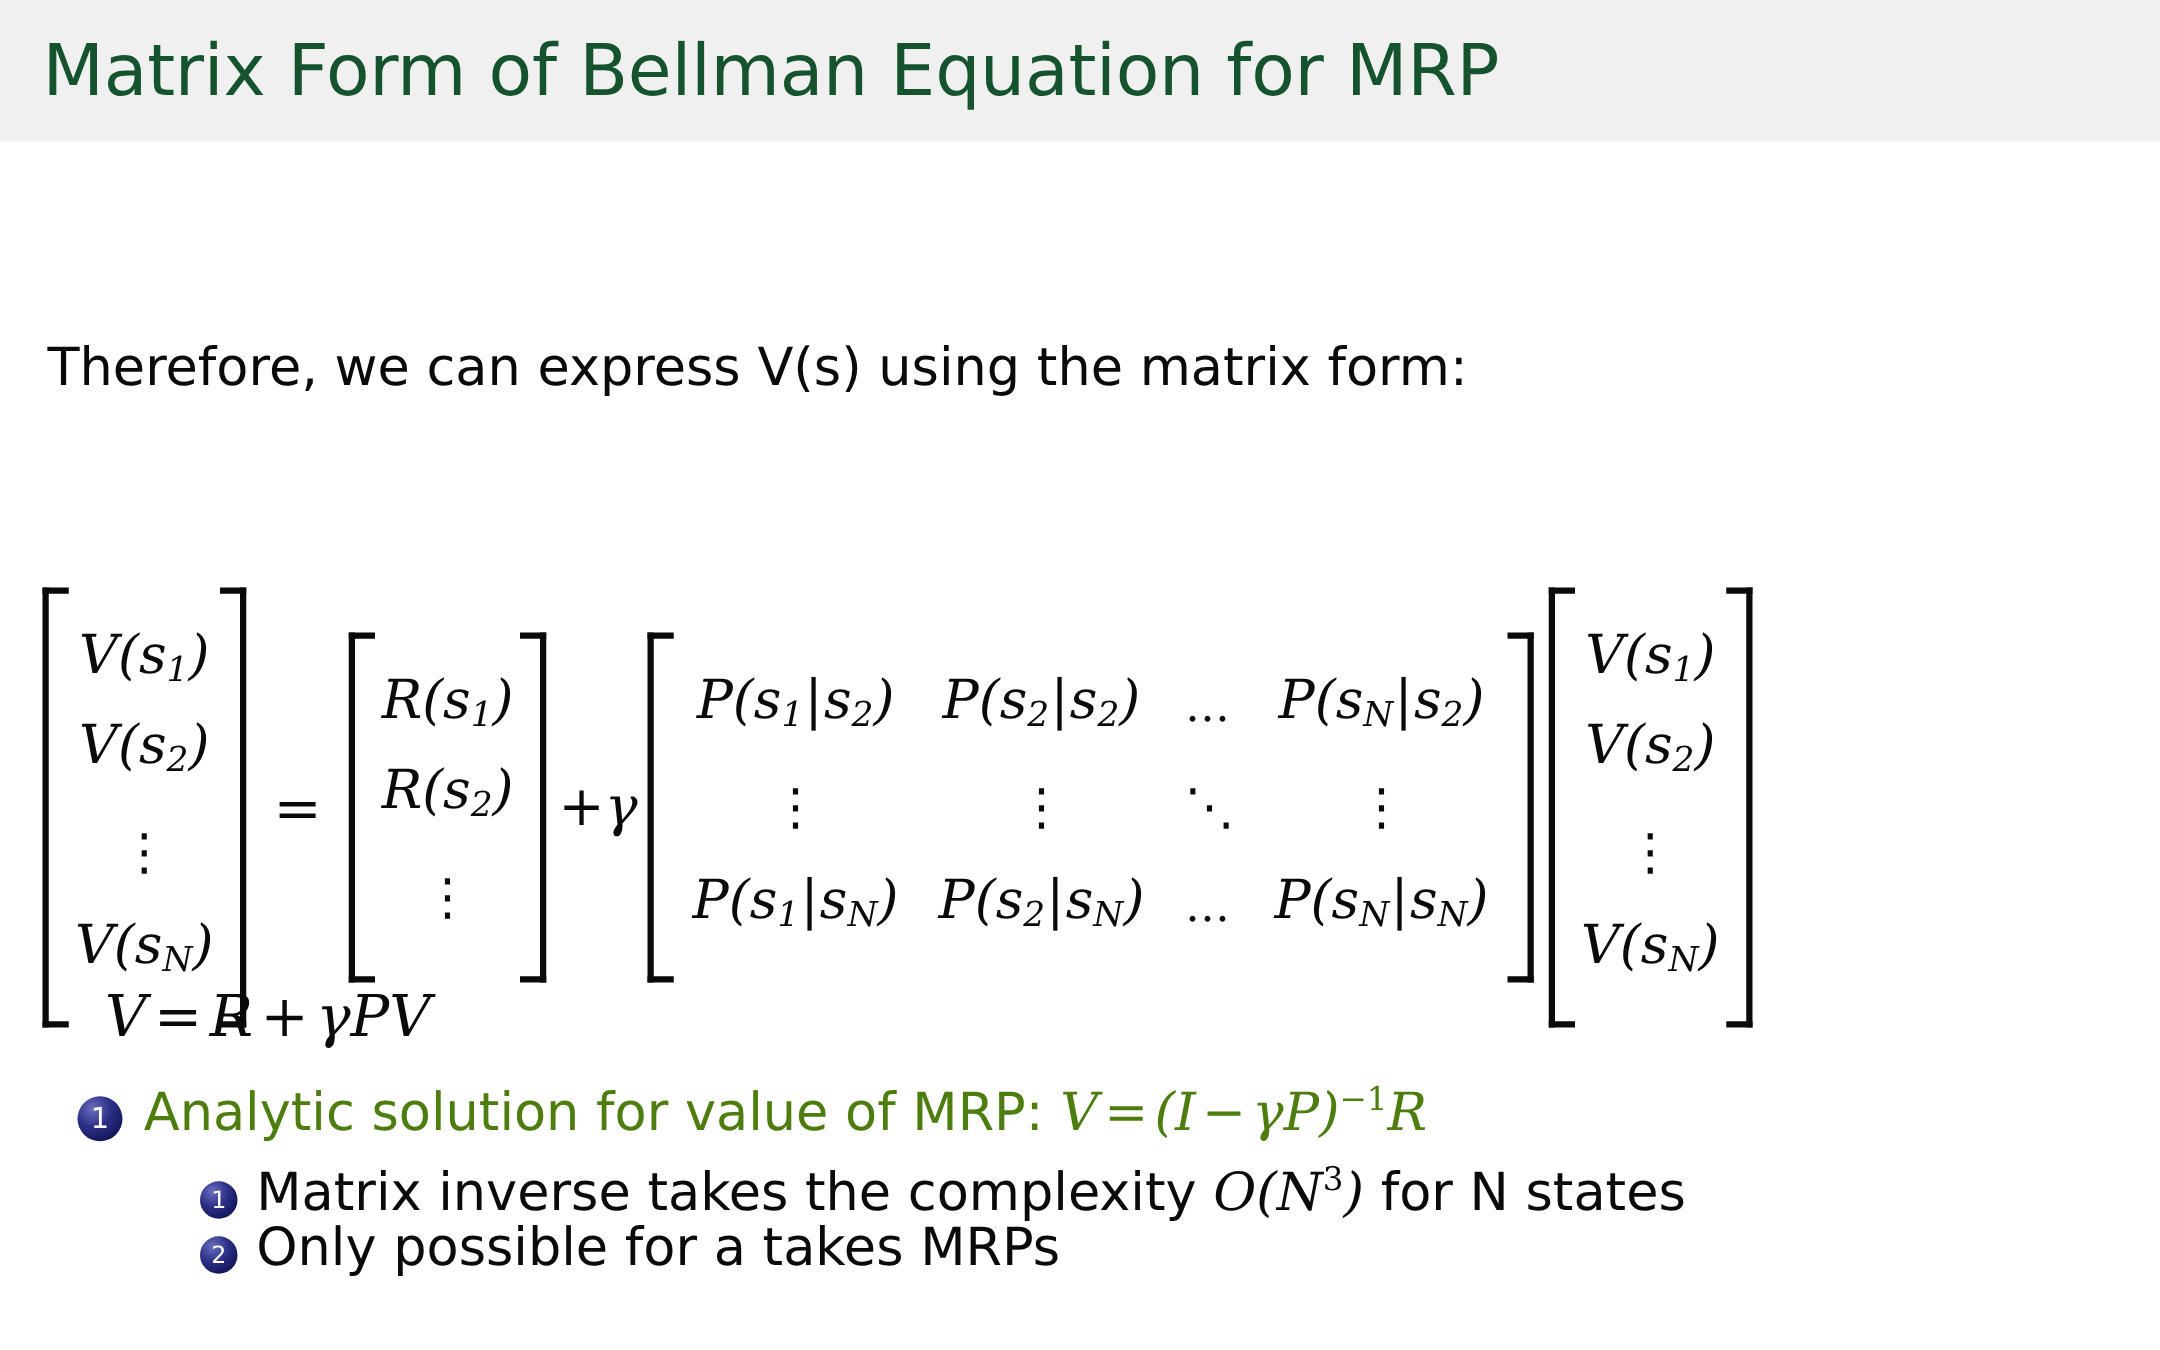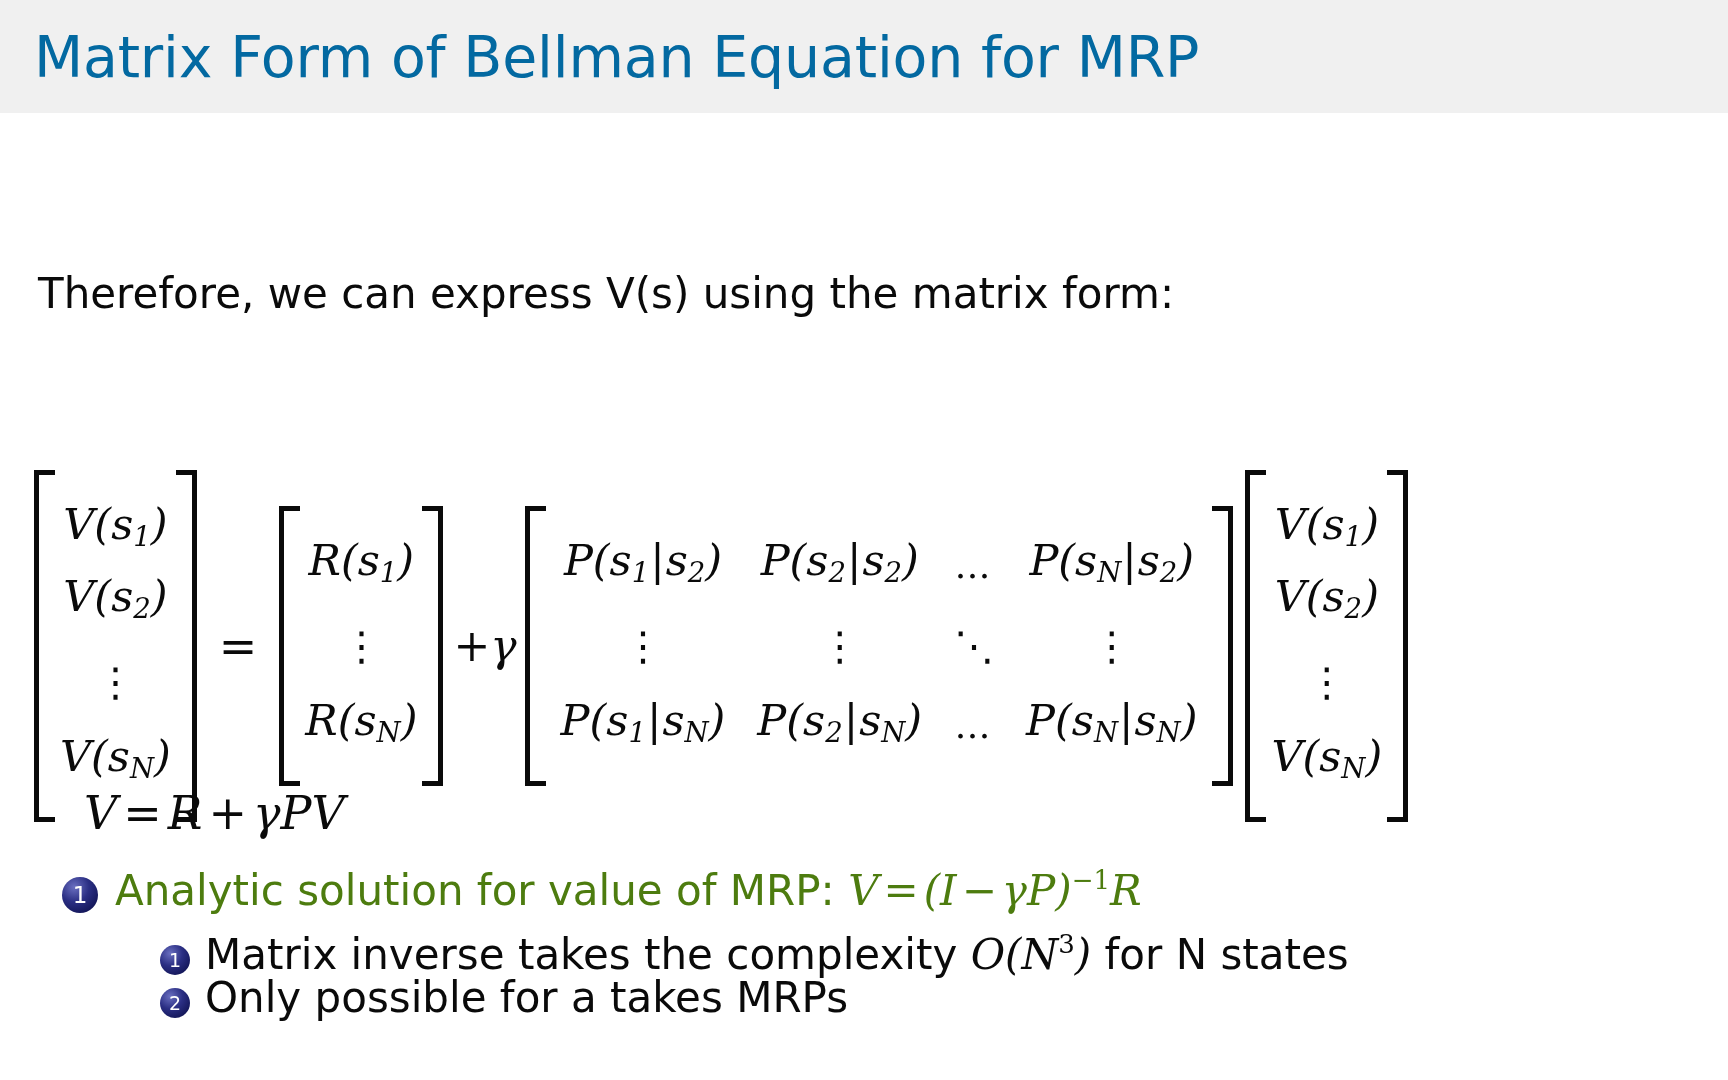--- a/index.html
+++ b/index.html
@@ -23,21 +23,21 @@
     height: 113px;
     background: #f0f0f0;
   }
   .slide-title {
     position: absolute;
     left: 34px;
     top: 22px;
     font-size: 57px;
     line-height: 70px;
     font-weight: 400;
-    color: #0369a1;
+    color: #14532d;
     letter-spacing: -0.2px;
     white-space: nowrap;
     font-family: "DejaVu Sans", sans-serif;
   }
 
   
   .slide-body {
     position: absolute;
     left: 0;
     top: 113px;
@@ -270,24 +270,24 @@
 
     <span class="eq-sign">=</span>
 
     <div class="matrix vector">
       <table>
         <tbody>
             <tr>
           <td>R(<span class="math-italic">s</span><sub class="idx">1</sub>)</td>
         </tr>
         <tr>
-          <td class="vdots">⋮</td>
-        </tr>
-        <tr>
-          <td>R(<span class="math-italic">s</span><sub class="idx">N</sub>)</td>
+          <td>R(<span class="math-italic">s</span><sub class="idx">2</sub>)</td>
+        </tr>
+        <tr>
+          <td class="vdots">⋮</td>
         </tr>
       </tbody>
         </table>
     </div>
 
     <span class="plus-gamma"><span>+</span><span class="gamma">γ</span></span>
 
     <div class="matrix">
       <table>
         <tbody>

